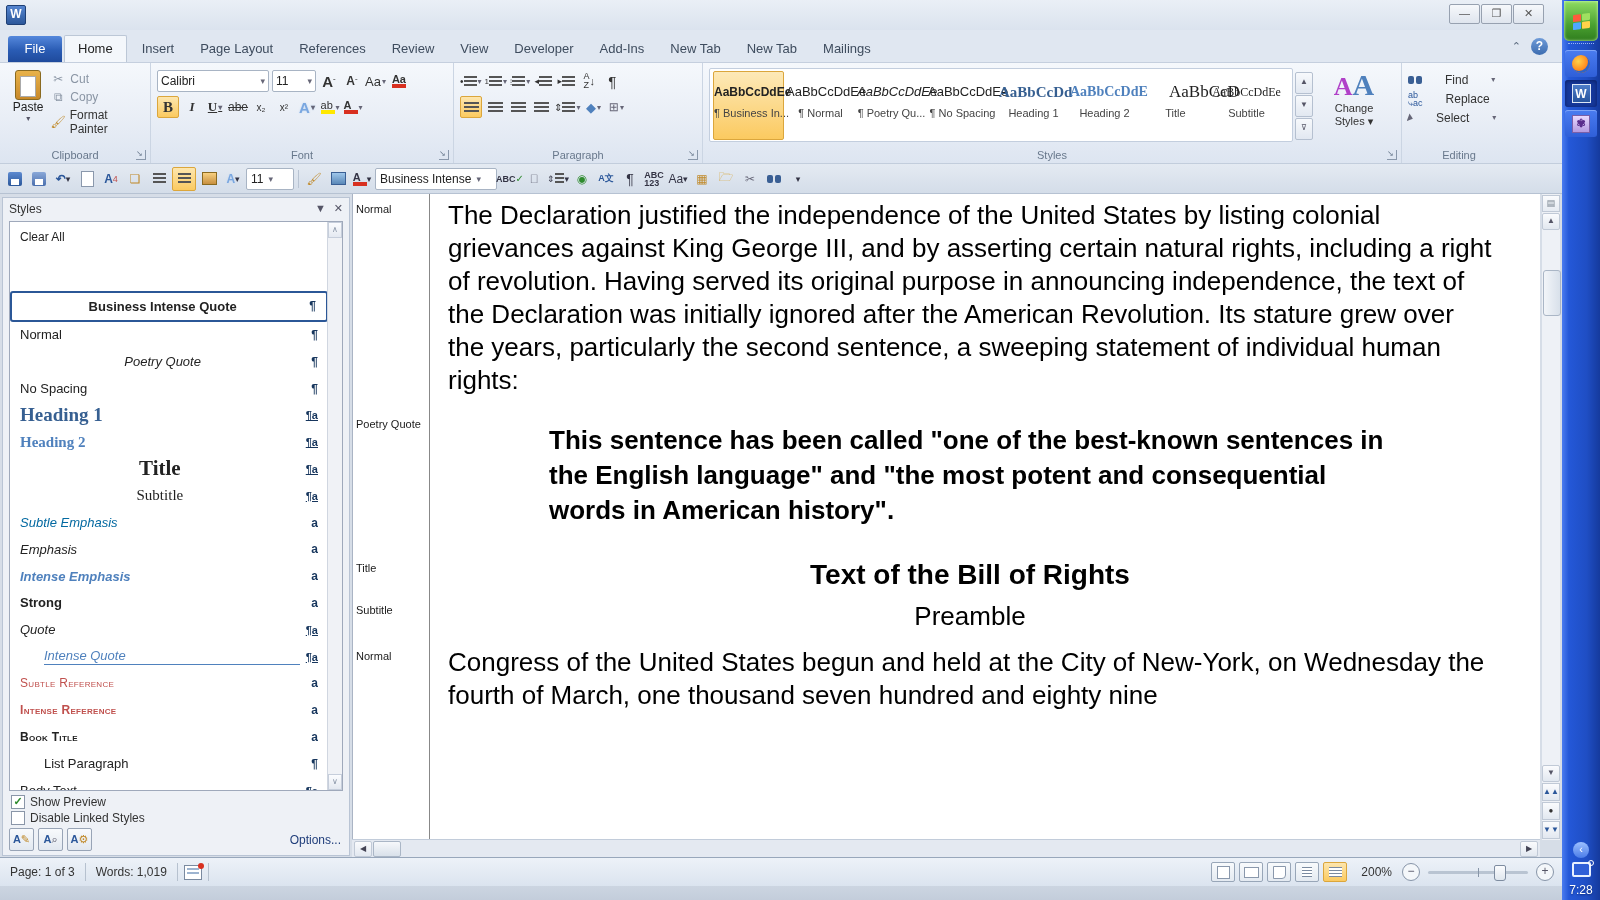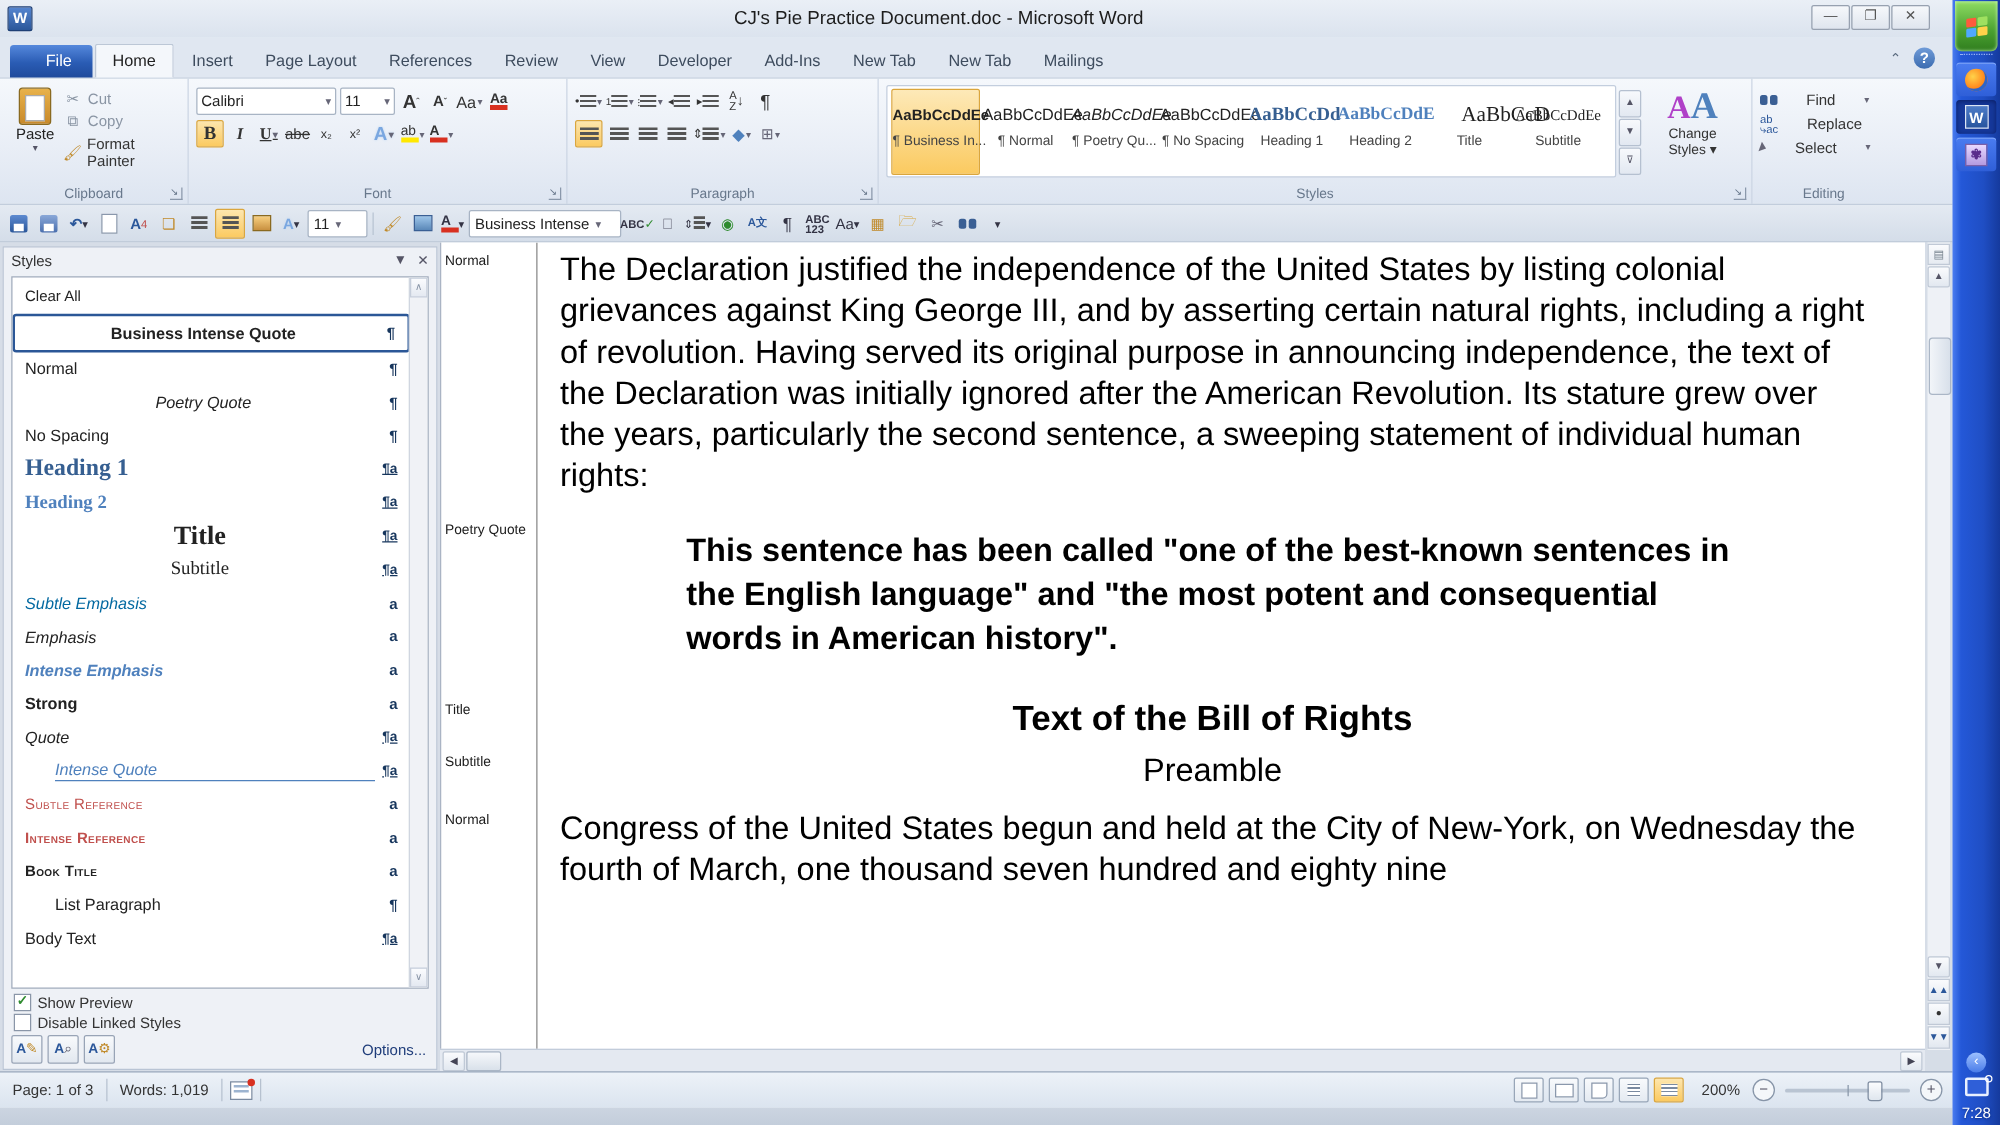--- a/index.html
+++ b/index.html
@@ -27,21 +27,21 @@
   
   .word{position:absolute;left:0;top:0;width:1562px;height:900px;background:#e8edf4;}
 
   .titlebar{position:relative;height:30px;background:linear-gradient(#eaeff6,#dbe3ee);}
   .app-icon{position:absolute;left:6px;top:5px;width:18px;height:18px;background:linear-gradient(#5585d0,#2b579a);border:1px solid #1e3f75;border-radius:2px;color:#fff;font-weight:bold;font-size:12px;text-align:center;line-height:17px;}
   .title-text{position:absolute;left:0;right:60px;top:6px;text-align:center;font-size:15px;color:#1c1c1c;}
   .win-controls{position:absolute;right:18px;top:4px;display:flex;gap:1px;}
   .win-btn{width:29px;height:18px;border:1px solid #97a1b0;border-radius:2px;background:linear-gradient(#f6f8fb,#dfe5ee);color:#555;font-size:11px;text-align:center;line-height:16px;}
 
   .tabrow{position:relative;height:32px;background:#e0e7f1;border-bottom:1px solid #c5cfde;display:flex;align-items:flex-end;padding-left:8px;}
-  .file-tab{width:54px;height:26px;background:linear-gradient(#5588dc,#2a5cb4 55%,#1f4a9c);border-radius:3px 3px 0 0;color:#fff;font-size:13px;text-align:center;line-height:25px;padding-left:12px;}
+  .file-tab{width:54px;height:26px;background:linear-gradient(#5588dc,#2a5cb4 55%,#1f4a9c);border-radius:3px 3px 0 0;color:#fff;font-size:13px;text-align:center;line-height:25px;}
   .tab{padding:0 13px;height:26px;line-height:25px;font-size:13px;color:#3e4c5e;}
   .tab.active{background:#f4f7fb;border:1px solid #bcc7d6;border-bottom:none;border-radius:2px 2px 0 0;color:#222;margin:0 2px;}
   .tabrow-right{position:absolute;right:14px;top:8px;display:flex;gap:10px;align-items:center;}
   .rib-min{color:#5a6a7e;font-size:11px;}
   .help-btn{width:17px;height:17px;border-radius:50%;background:linear-gradient(#6f9bd8,#3c6cb0);color:#fff;font-size:12px;font-weight:bold;text-align:center;line-height:16px;}
 
   
   .ribbon{position:relative;height:100px;background:linear-gradient(#f5f8fc,#e9eef6 55%,#dde5f1);border-bottom:1px solid #c2cddc;display:flex;}
   .rgroup{position:relative;border-right:1px solid #cbd5e3;padding:5px 4px 16px 6px;}
   .glabel{position:absolute;bottom:2px;left:0;right:0;text-align:center;font-size:11px;color:#68788c;}
@@ -123,21 +123,21 @@
   .sitem.fs15 .nm{font-size:15px;}
   .sitem.fs20 .nm{font-size:21px;}
   .sitem.blue1 .nm{color:#365f91;}
   .sitem.blue2 .nm{color:#4f81bd;}
   .sitem.gray .nm{color:#0369a1;}
   .sitem.maroon .nm{color:#c0504d;}
   .sitem.caps .nm{font-variant:small-caps;font-size:12px;letter-spacing:.3px;}
   .sitem.underline .nm{}
   .sitem.indent{padding-left:34px;}
   .sitem.uline .nm{border-bottom:1px solid #4f81bd;padding-bottom:1px;}
-  .sitem.sel{border:2px solid #2b5797;border-radius:3px;background:#fff;}
+  .sitem.sel{border:2px solid #2b5797;border-radius:3px;background:#fff;margin-top:40px;}
   .badge{font-size:12px;color:#17365d;font-weight:bold;margin-left:6px;}
   .badge.lk{text-decoration:underline;font-size:11px;}
   .slist-sb{position:absolute;right:0;top:0;bottom:0;width:14px;background:#f0f2f6;border-left:1px solid #d0d6e0;}
   .slist-sb .sb-a{height:14px;text-align:center;font-size:8px;color:#8894a6;line-height:14px;background:linear-gradient(#fbfcfe,#e4e9f1);border:1px solid #c6cedb;}
   .slist-sb .sb-bottom{position:absolute;bottom:0;left:0;right:0;}
   .spane-checks{position:absolute;left:8px;top:596px;font-size:12px;color:#333;}
   .chk{display:flex;align-items:center;gap:5px;height:16px;}
   .box{width:12px;height:12px;border:1px solid #8a96a8;background:#fff;font-size:11px;line-height:11px;color:#2e8b2e;text-align:center;font-weight:bold;}
   .spane-foot{position:absolute;left:6px;right:8px;bottom:4px;display:flex;align-items:center;}
   .fbtn{width:23px;height:21px;border:1px solid #98a4b6;background:linear-gradient(#f8fafc,#e2e8f0);border-radius:2px;margin-right:4px;text-align:center;font-size:11px;line-height:20px;}
@@ -197,21 +197,20 @@
 </style>
 </head>
 <body>
 
 <div class="screen">
 
   <div class="word">
 
     <div class="titlebar">
       <div class="app-icon">W</div>
-      <div class="title-text">CJ's Pie Practice Document.doc  -  Microsoft Word</div>
       <div class="win-controls">
         <div class="win-btn">—</div>
         <div class="win-btn">❐</div>
         <div class="win-btn">✕</div>
       </div>
     </div>
 
     <div class="tabrow">
       <div class="file-tab">File</div>
       <div class="tab active">Home</div>

